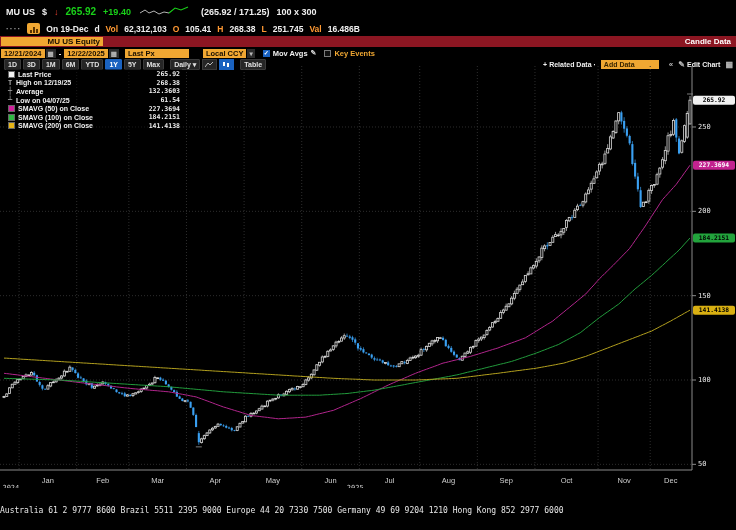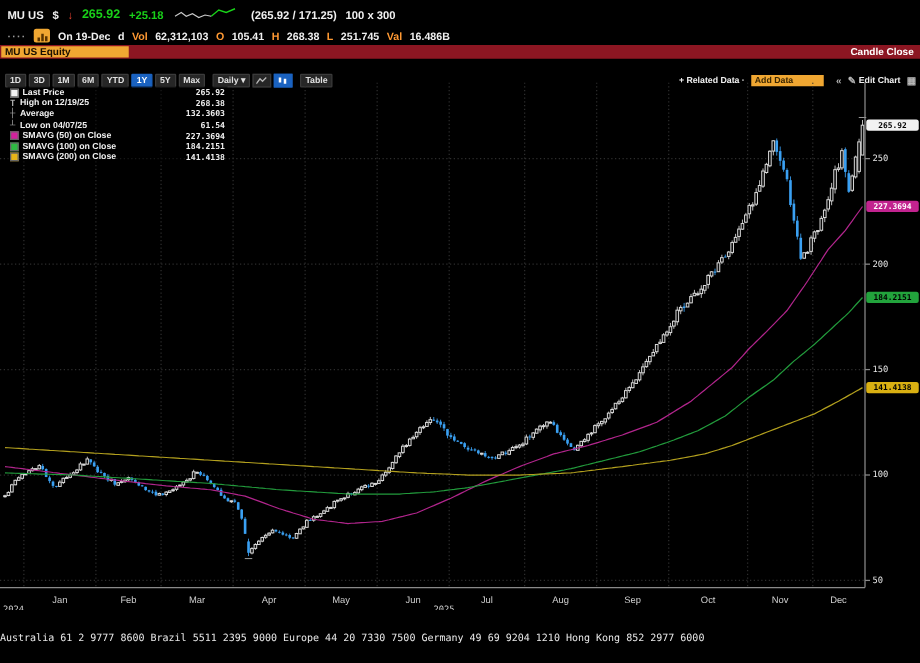--- a/index.html
+++ b/index.html
@@ -11,21 +11,21 @@
   .hline2{position:absolute;top:23px;left:6px;display:flex;align-items:center;gap:6px;
           font-size:8.5px;font-weight:bold;white-space:nowrap;}
   .green{color:#19d119;} .red{color:#e8402f;} .white{color:#f0f0f0;}
   .lastpx{font-size:10px;}
   .lbl{color:#ff9933;} .dots{color:#9a9a9a;letter-spacing:1px;}
   .minicon{width:11px;height:9px;background:#f0a732;border-radius:2px;display:inline-flex;
            align-items:flex-end;justify-content:center;gap:1px;padding:1px 1px;}
   .minicon i{display:block;width:2px;background:#5a3400;}
   
   .redbar{position:absolute;top:36px;left:0;width:736px;height:11px;background:#8c1622;
-          display:flex;align-items:center;font-size:8px;font-weight:bold;}
+          display:flex;align-items:center;font-size:8px;font-weight:bold;text-align:right;}
   .secbox{background:#f0a732;color:#1a1000;height:9px;line-height:9px;width:96px;
           padding:0 3px;margin-left:1px;}
   .menu{color:#f4e3e3;margin-left:12px;}
   .menu .sep{color:#d9a0a0;margin:0 4px;}
   .charttype{margin-left:auto;padding-right:5px;color:#ffffff;}
   
   .ctrl{position:absolute;top:48px;left:0;width:736px;height:10px;display:flex;
         align-items:center;font-size:7.5px;font-weight:bold;}
   .afield{background:#f0a732;color:#1a1000;height:9px;line-height:9px;padding:0 3px;}
   .tinybtn{background:#2c2c2c;color:#b8b8b8;height:9px;line-height:9px;padding:0 2px;
@@ -69,21 +69,21 @@
 </head>
 <body>
 
 <div class="root">
 
   <div class="hline1">
     <span class="white">MU US</span>
     <span class="white">$</span>
     <span class="red">↓</span>
     <span class="green lastpx">265.92</span>
-    <span class="green">+25.18</span>
+    <span class="green">+19.40</span>
     <svg width="56" height="12">
       <polyline points="2,8 7,5 11,8 16,6 21,9 26,7 31,8" fill="none" stroke="#c8c8c8" stroke-width="0.9"></polyline>
       <polyline points="31,8 37,3 43,5 50,2" fill="none" stroke="#19d119" stroke-width="1.1"></polyline>
     </svg>
     <span class="white">(265.92 / 171.25)</span>
     <span class="white">100 x 300</span>
   </div>
 
   <div class="hline2">
     <span class="dots">····</span>
@@ -103,23 +103,38 @@
         <span class="white">268.38</span>
         <span class="lbl">L</span>
         <span class="white">251.745</span>
         <span class="lbl">Val</span>
         <span class="white">16.486B</span>
       </span>
   </div>
 
   <div class="redbar">
     <span class="secbox">MU US Equity</span>
-    <span class="charttype">Candle Close</span>
+    <span class="charttype">Candle Data</span>
   </div>
 
+  <div class="ctrl">
+    <span class="afield" style="margin-left:1px">12/21/2024</span>
+    <span class="tinybtn">▦</span>
+    <span class="txt">-</span>
+    <span class="afield" style="margin-left:3px">12/22/2025</span>
+    <span class="tinybtn">▦</span>
+    <span class="afield" style="margin-left:6px;width:58px">Last Px</span>
+    <span class="afield" style="margin-left:14px">Local CCY</span>
+    <span class="tinybtn">▾</span>
+    <span class="cb on">✓</span>
+    <span class="txt">Mov Avgs</span>
+    <span class="pencil">✎</span>
+    <span class="cb off"></span>
+    <span class="txt amber">Key Events</span>
+  </div>
 
   <div class="tbar">
     <span id="rangeBtns" style="display:flex;margin-left:2px">
         <span class="tbtn">1D</span>
         <span class="tbtn">3D</span>
         <span class="tbtn">1M</span>
         <span class="tbtn">6M</span>
         <span class="tbtn">YTD</span>
         <span class="tbtn active">1Y</span>
         <span class="tbtn">5Y</span>

